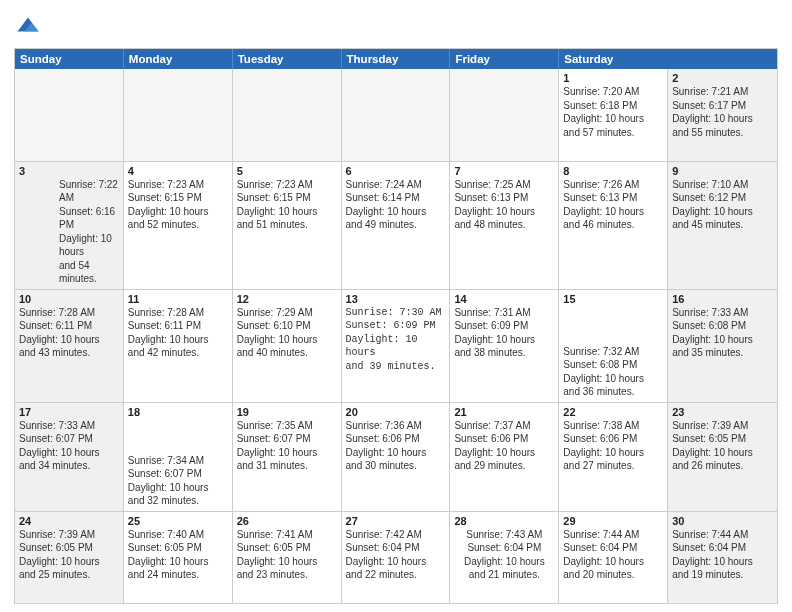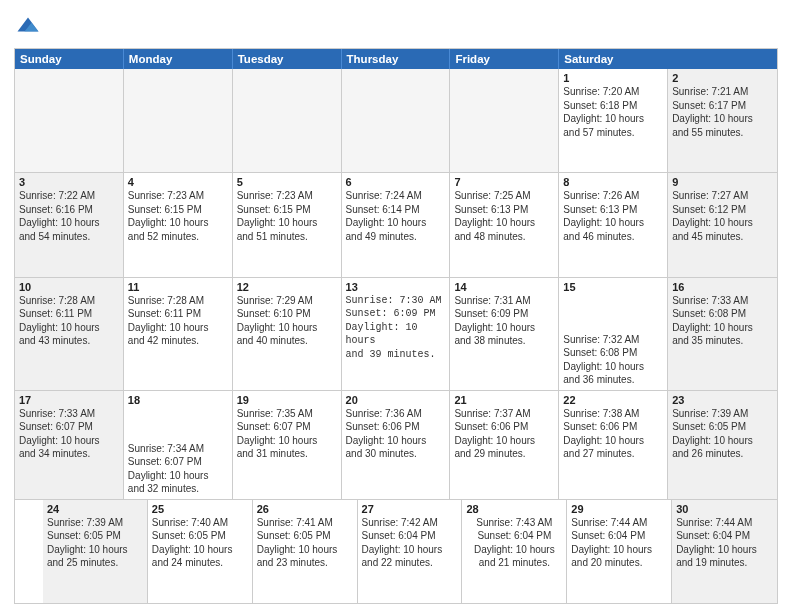--- a/index.html
+++ b/index.html
@@ -86,21 +86,21 @@
       flex: 1;
       display: flex;
       flex-direction: column;
     }
     .cal-row {
       display: grid;
       grid-template-columns: repeat(7, 1fr);
       flex: 1;
       border-bottom: 1px solid #ccc;
     }
-    .cal-row:last-child { border-bottom: none; margin-left: 28px; }
+    .cal-row:last-child { border-bottom: none; }
     .cal-cell {
       border-right: 1px solid #ccc;
       padding: 3px 4px;
       font-size: 9.2px;
       color: #333;
       background: #fff;
       vertical-align: top;
       min-height: 0;
     }
     .cal-cell:last-child { border-right: none; }
@@ -167,21 +167,21 @@
             <span class="day-num">2</span>
             <div class="day-info" style="white-space: pre-line;">Sunrise: 7:21 AM
 Sunset: 6:17 PM
 Daylight: 10 hours
 and 55 minutes.</div>
           </div>
         </div>
         <div class="cal-row">
           <div class="cal-cell shaded">
             <span class="day-num">3</span>
-            <div class="day-info" style="white-space: pre-line;">Sunrise: 7:22 AM
+            <div class="day-info" style="white-space: pre-line; margin-left: 40px;">Sunrise: 7:22 AM
 Sunset: 6:16 PM
 Daylight: 10 hours
 and 54 minutes.</div>
           </div>
           <div class="cal-cell">
             <span class="day-num">4</span>
             <div class="day-info" style="white-space: pre-line;">Sunrise: 7:23 AM
 Sunset: 6:15 PM
 Daylight: 10 hours
 and 52 minutes.</div>
@@ -209,21 +209,21 @@
           </div>
           <div class="cal-cell">
             <span class="day-num">8</span>
             <div class="day-info" style="white-space: pre-line;">Sunrise: 7:26 AM
 Sunset: 6:13 PM
 Daylight: 10 hours
 and 46 minutes.</div>
           </div>
           <div class="cal-cell shaded">
             <span class="day-num">9</span>
-            <div class="day-info" style="white-space: pre-line;">Sunrise: 7:27 AM
+            <div class="day-info" style="white-space: pre-line;">Sunrise: 7:10 AM
 Sunset: 6:12 PM
 Daylight: 10 hours
 and 45 minutes.</div>
           </div>
         </div>
         <div class="cal-row">
           <div class="cal-cell shaded">
             <span class="day-num">10</span>
             <div class="day-info" style="white-space: pre-line;">Sunrise: 7:28 AM
 Sunset: 6:11 PM

